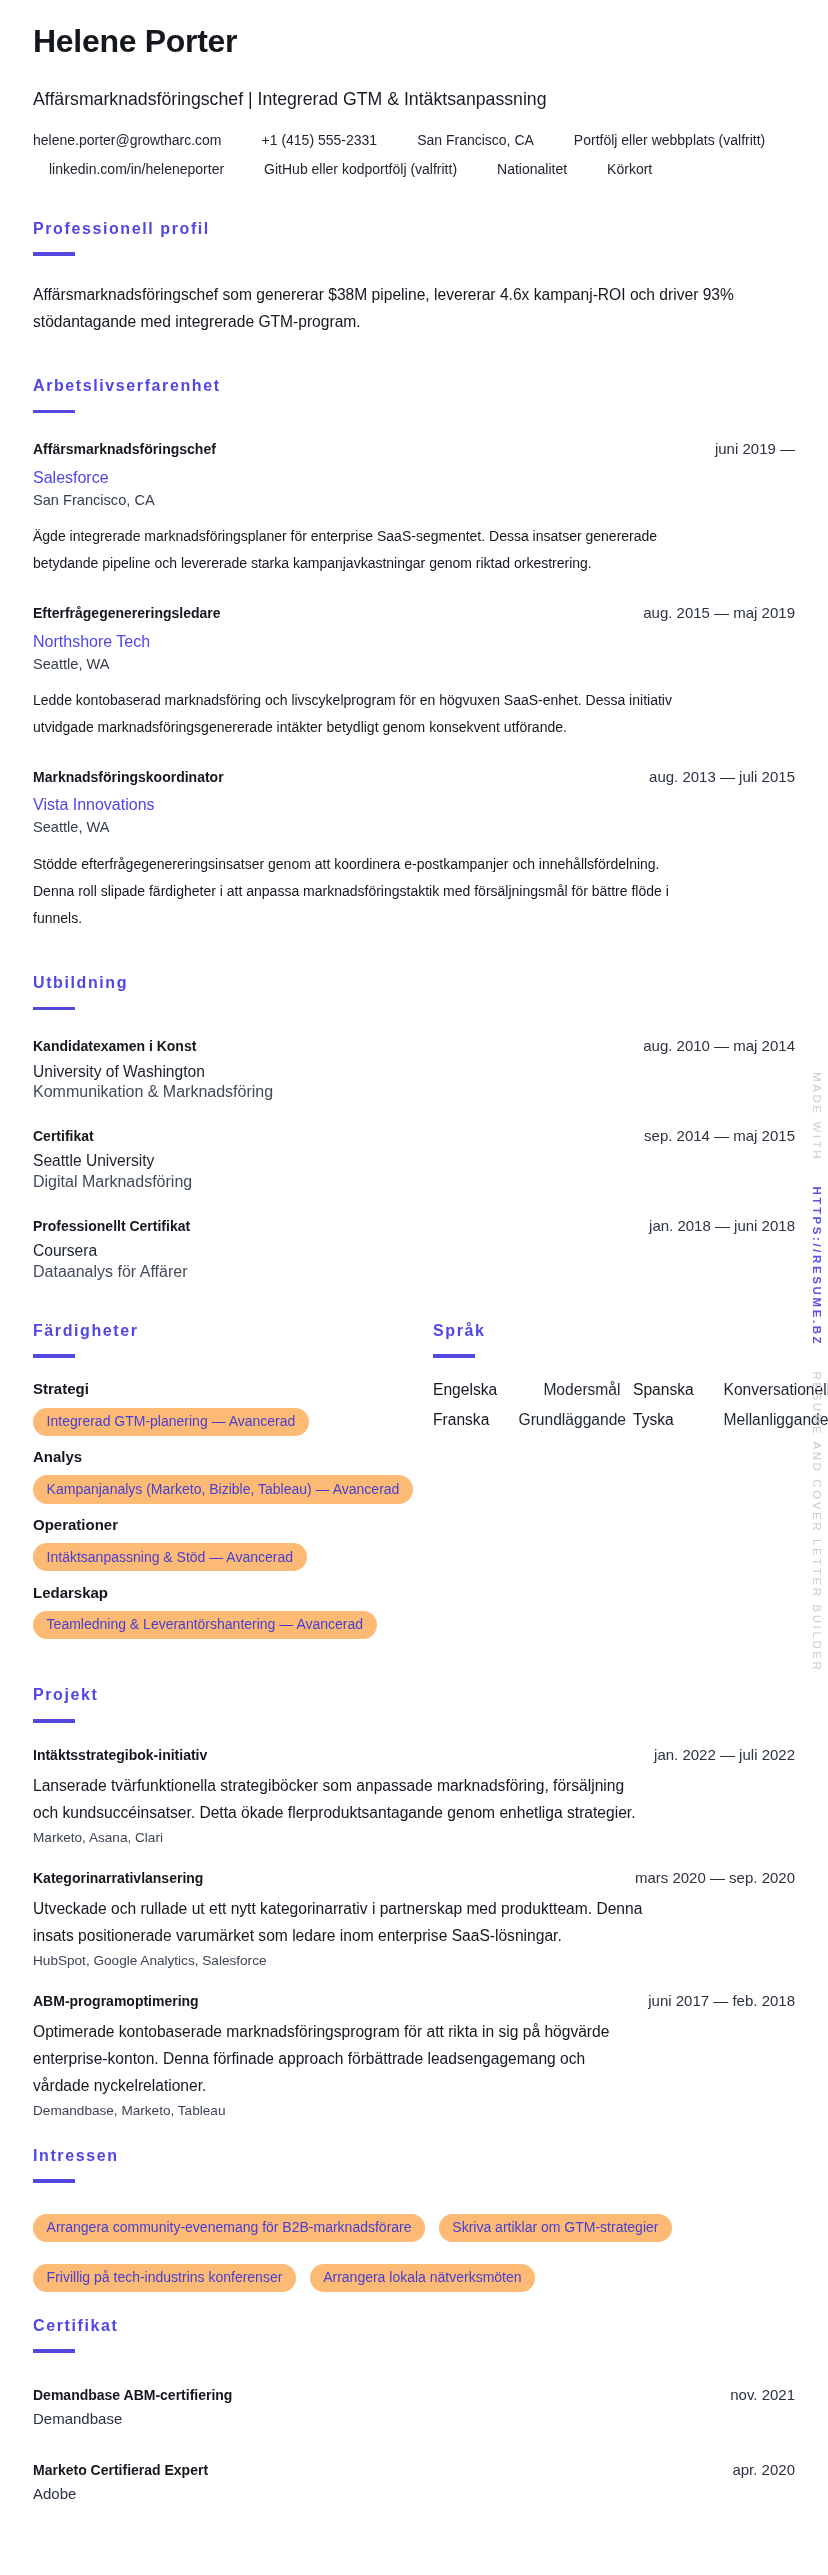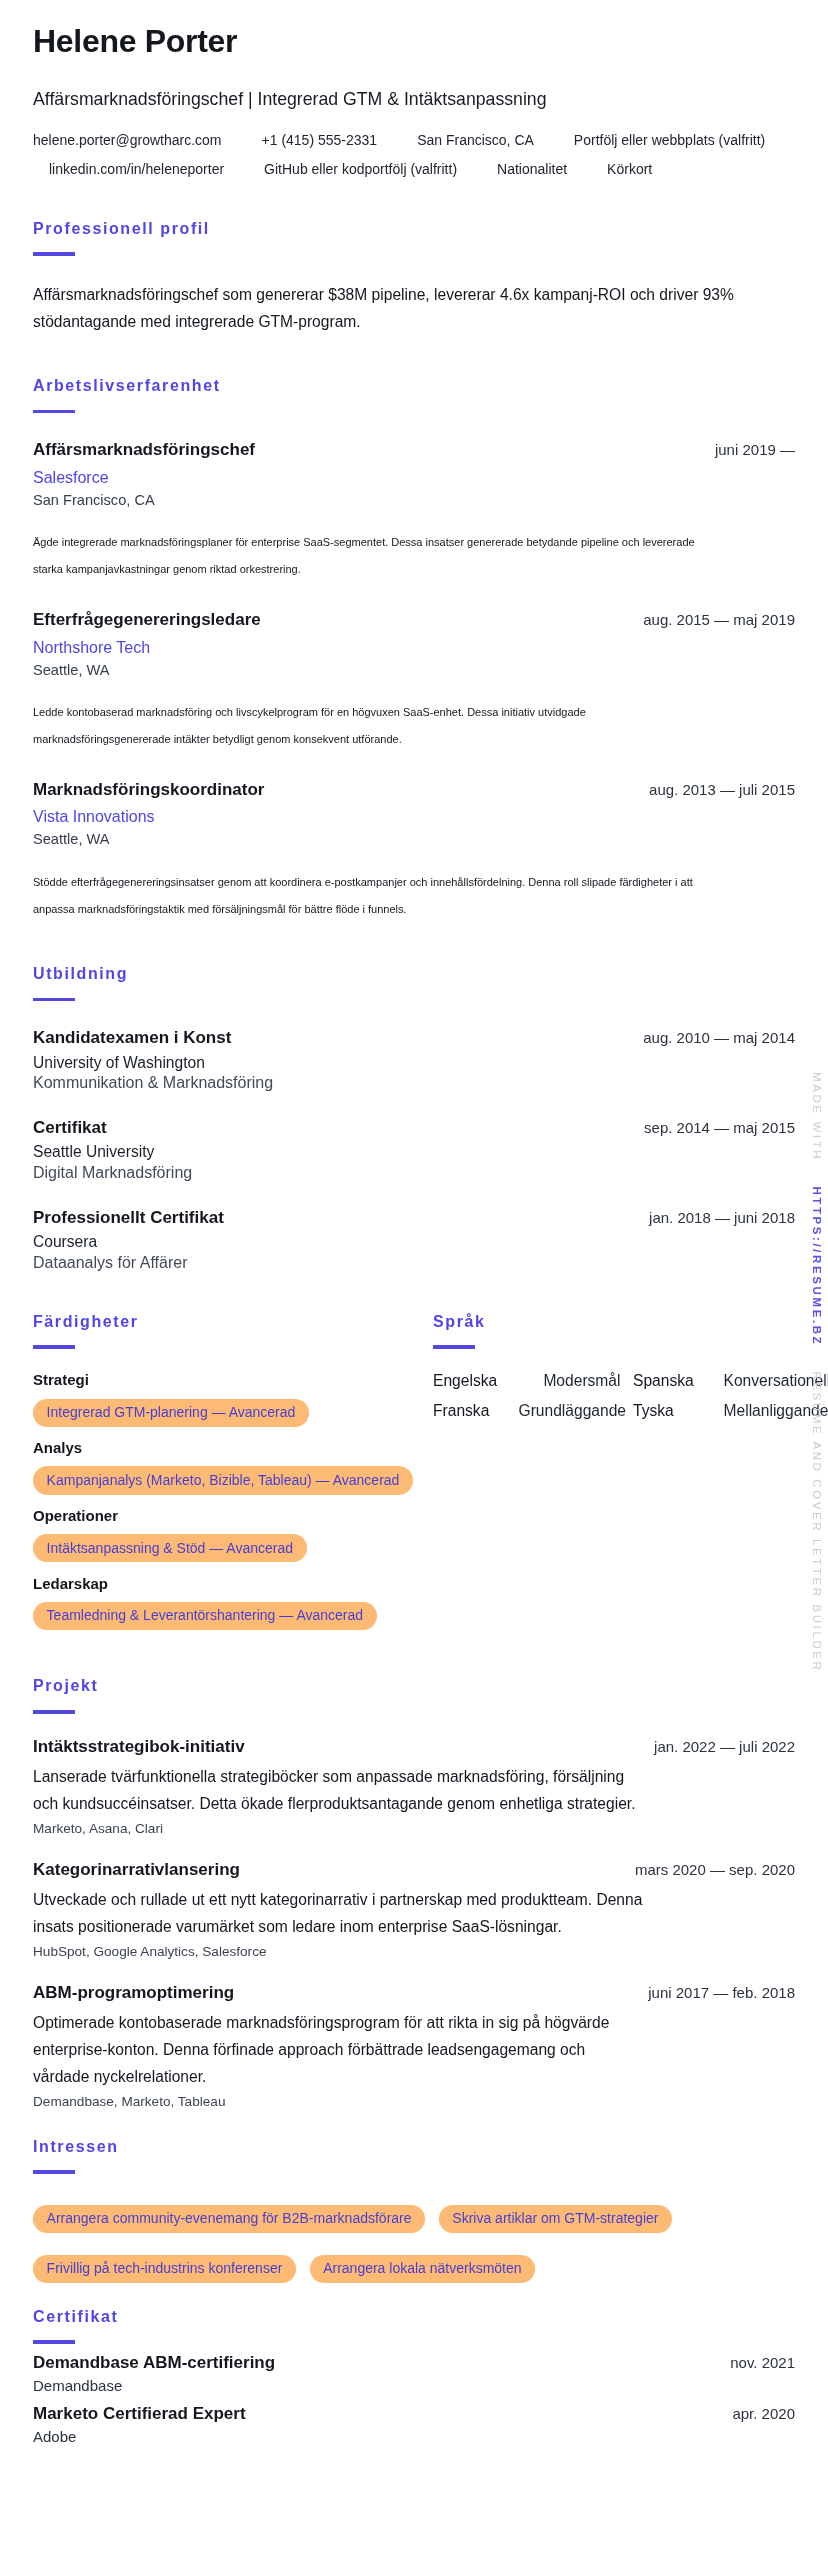--- a/index.html
+++ b/index.html
@@ -21,25 +21,25 @@
   
   .section { margin-top:41px; }
   .sec-title { font-size:16px; font-weight:700; color:#4f46e5; letter-spacing:1.6px; line-height:19px; }
   .sec-bar { width:42px; height:3.7px; background:#5447e0; margin-top:14.6px; border-radius:0.5px; }
 
   .profile-text { margin-top:25px; font-size:15.6px; line-height:27px; color:#14181f; max-width:709px; }
 
   
   .entry { margin-top:26px; }
   .entry-head { display:flex; justify-content:space-between; align-items:baseline; }
-  .entry-title { font-size:17px; font-weight:700; color:#14171d; line-height:21px; }
+  .entry-title { font-size:14px; font-weight:700; color:#14171d; line-height:21px; }
   .entry-date { font-size:15px; color:#2c3340; white-space:nowrap; padding-left:10.4px; }
   .company { margin-top:8.3px; font-size:16px; color:#4f46e5; line-height:17.7px; }
   .location { margin-top:6.3px; font-size:14.6px; color:#353d4b; line-height:15.6px; }
-  .entry-desc { margin-top:21px; font-size:11px; line-height:27px; color:#14181f; max-width:667px; }
+  .entry-desc { margin-top:15px; font-size:14px; line-height:27px; color:#14181f; max-width:667px; }
 
   .edu-school { margin-top:6.3px; font-size:15.6px; color:#1b212b; line-height:16.7px; }
   .edu-field { margin-top:5.2px; font-size:16px; color:#434b59; line-height:14.6px; }
 
   
   .two-col { display:grid; grid-template-columns:400px 1fr; margin-top:41px; }
   .skill-group { margin-top:23.5px; }
   .skill-group:first-of-type { margin-top:23.5px; }
   .skill-cat { font-size:15px; font-weight:700; color:#14171d; line-height:16.7px; }
   .pill { display:inline-block; margin-top:9.4px; background:#fdba74; color:#483fd2;
@@ -54,21 +54,21 @@
 
   
   .proj { margin-top:22px; }
   .proj-desc { margin-top:6.3px; font-size:15.6px; line-height:27px; color:#14181f; max-width:610px; }
   .proj-tools { margin-top:5.2px; font-size:13.6px; color:#3c4453; line-height:14.6px; }
 
   
   .pills-wrap { margin-top:21px; display:flex; flex-wrap:wrap; gap:12.5px 13.6px; max-width:652px; }
 
   
-  .cert { margin-top:8px; }
+  .cert { margin-top:32px; }
   .cert-issuer { margin-top:5.2px; font-size:15px; color:#2b323f; line-height:16.7px; }
 
   
   .watermark {
     position:absolute; top:1072px; right:5.2px; height:730px;
     writing-mode:vertical-rl; text-orientation:mixed;
     font-size:11.5px; letter-spacing:2.6px; color:#c9ccd3; white-space:nowrap;
   }
   .watermark .wm-url { color:#5a52e2; font-weight:700; }
   .wm-sp { display:inline-block; height:13.6px; }

